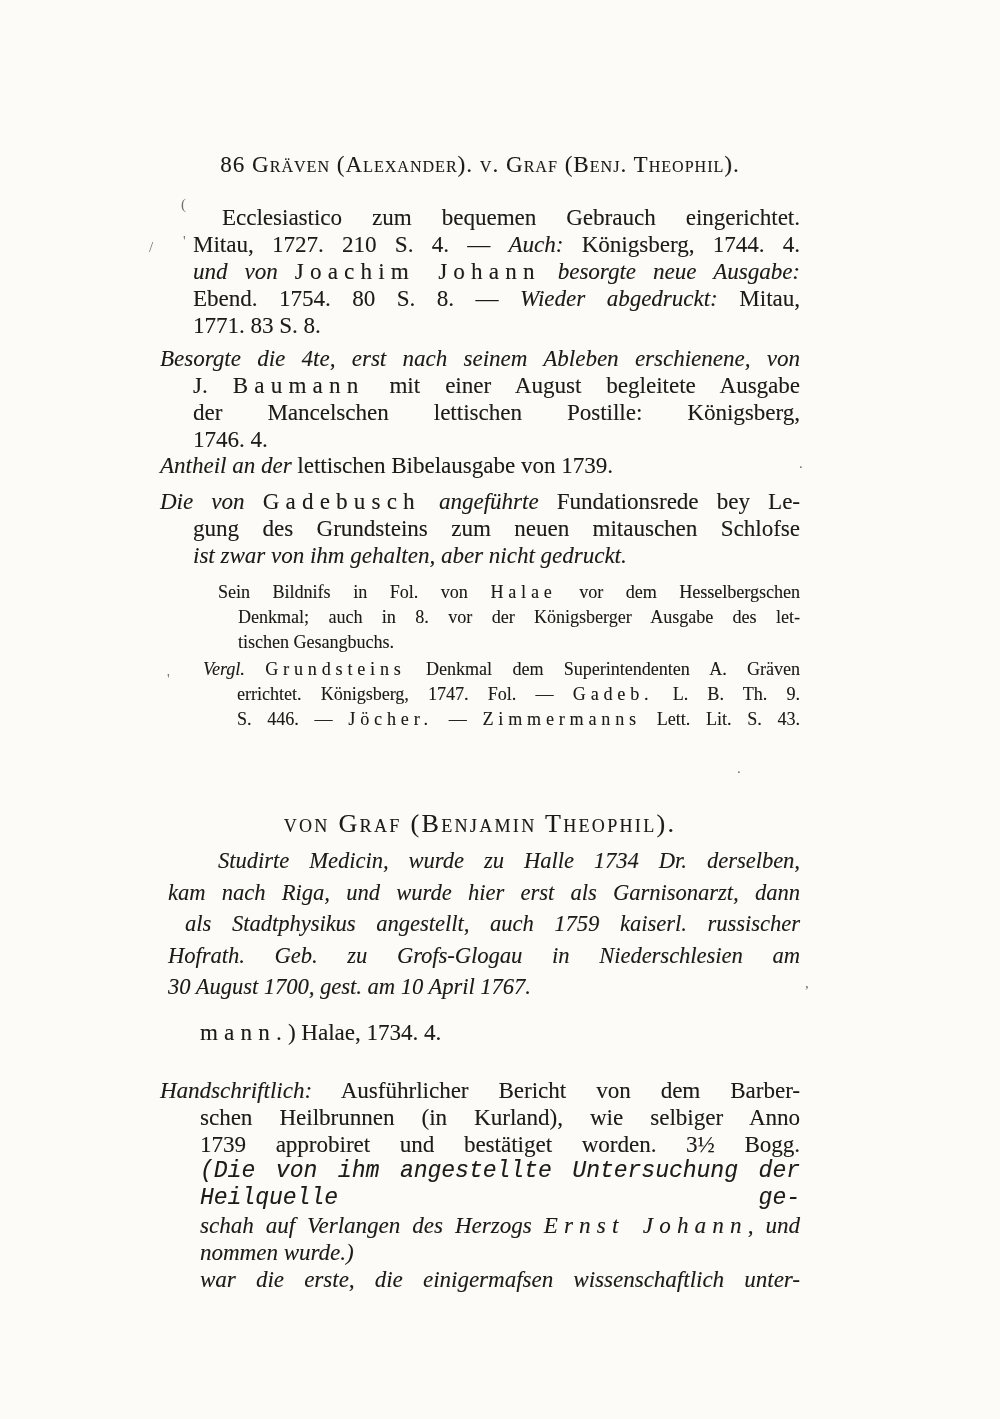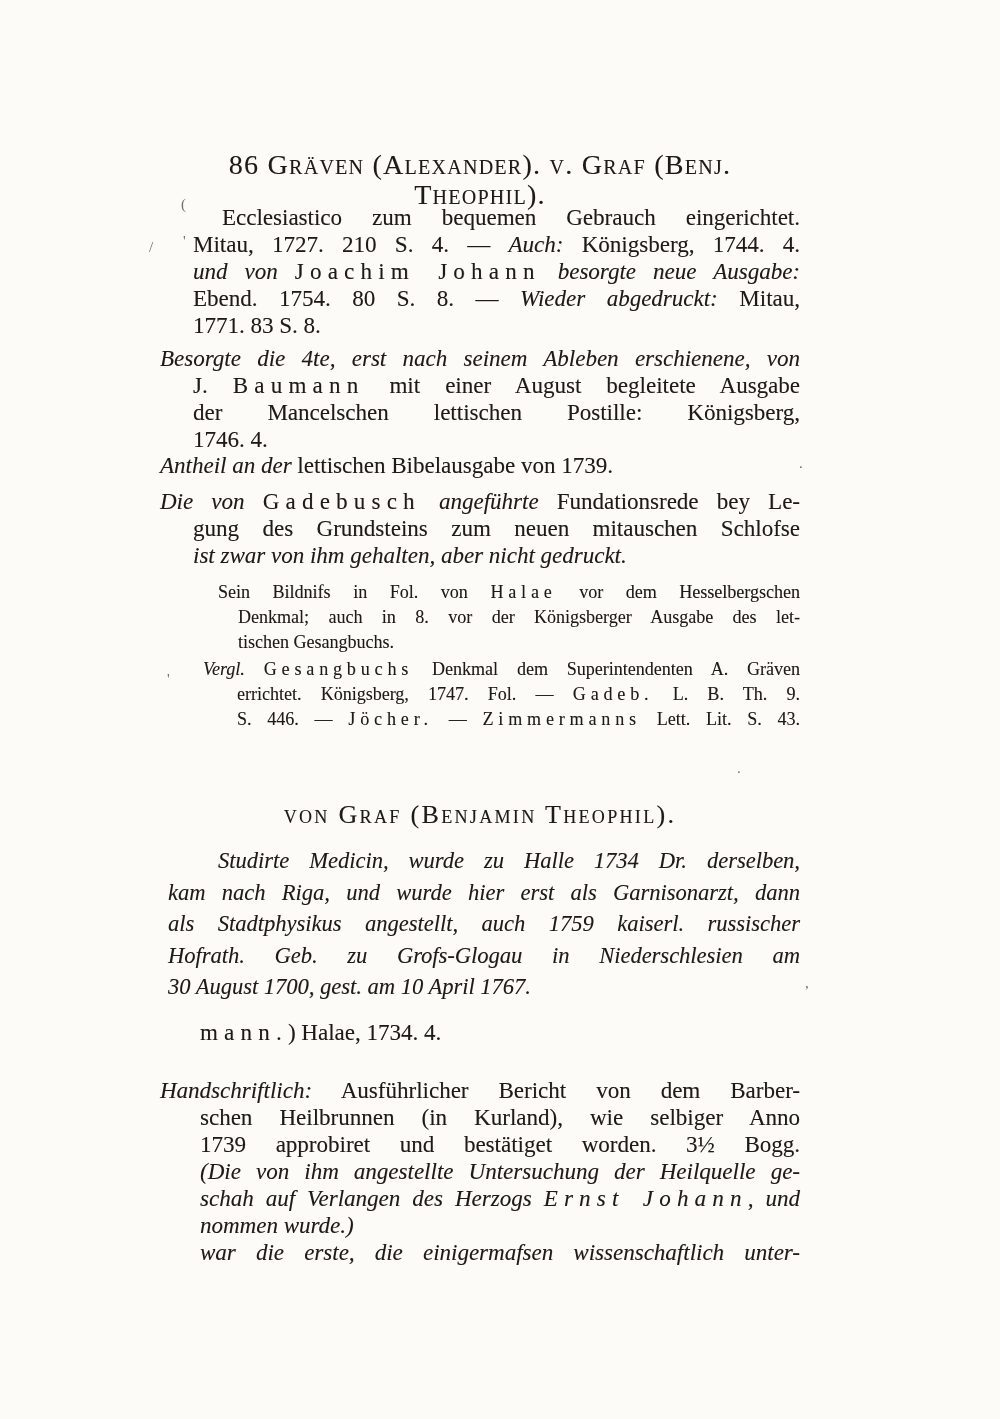--- a/index.html
+++ b/index.html
@@ -10,21 +10,21 @@
     background:#fcfbf8;
     font-family:"Liberation Serif","DejaVu Serif",serif;
     color:#1e1b17;
     overflow:hidden;
     text-shadow:0.3px 0.3px 0.6px rgba(45,38,30,0.35);
   }
   .col{position:absolute;left:160px;width:640px;}
   .main{font-size:23px;line-height:27px;}
   .small{font-size:18px;line-height:25px;}
   .bio{font-size:22.5px;line-height:31.5px;font-style:italic;}
-  .runhead{font-size:28px;line-height:30px;text-align:center;letter-spacing:0.045em;}
+  .runhead{font-size:23px;line-height:30px;text-align:center;letter-spacing:0.045em;}
   .heading{font-size:26px;line-height:34px;text-align:center;letter-spacing:0.09em;}
   .runhead .line,.heading .line{text-align:center;}
   .line{min-height:1em;}
   .line.just{text-align:justify;text-align-last:justify;}
   .it{font-style:italic;}
   .sp{letter-spacing:0.27em;}
   .sc{font-variant:small-caps;}
   .runhead .sc,.heading .sc{font-variant:small-caps;}
   .artifact{
     position:absolute;
@@ -68,46 +68,46 @@
       <div class="line" style="padding-left: 33px;"><span class="it">ist zwar von ihm gehalten, aber nicht gedruckt.</span></div>
     </div>
 
   <div class="col small" style="top:580px">
       <div class="line just" style="padding-left: 58px;"><span>Sein Bildnifs in Fol. von </span><span class="sp">Halae</span><span> vor dem Hesselbergschen</span></div>
       <div class="line just" style="padding-left: 78px;"><span>Denkmal; auch in 8. vor der Königsberger Ausgabe des let-</span></div>
       <div class="line" style="padding-left: 78px;"><span>tischen Gesangbuchs.</span></div>
     </div>
 
   <div class="col small" style="top:657px">
-      <div class="line just" style="padding-left: 43px;"><span class="it">Vergl. </span><span class="sp">Gesangbuchs</span><span> Denkmal dem Superintendenten A. Gräven</span></div>
+      <div class="line just" style="padding-left: 43px;"><span class="it">Vergl. </span><span class="sp">Grundsteins</span><span> Denkmal dem Superintendenten A. Gräven</span></div>
       <div class="line just" style="padding-left: 77px;"><span>errichtet. Königsberg, 1747. Fol. — </span><span class="sp">Gadeb.</span><span> L. B. Th. 9.</span></div>
       <div class="line just" style="padding-left: 77px;"><span>S. 446. — </span><span class="sp">Jöcher.</span><span> — </span><span class="sp">Zimmermanns</span><span> Lett. Lit. S. 43.</span></div>
     </div>
 
   <div class="col heading" style="top:798px">
-      <div class="line" style="padding-left: 0px;"><span class="sc">von Graf (Benjamin Theophil).</span></div>
+      <div class="line" style="padding-left: 0px; margin-top: 9px;"><span class="sc">von Graf (Benjamin Theophil).</span></div>
     </div>
 
   <div class="col bio" style="top:845px">
       <div class="line just" style="padding-left: 58px;"><span>Studirte Medicin, wurde zu Halle 1734 Dr. derselben,</span></div>
       <div class="line just" style="padding-left: 8px;"><span>kam nach Riga, und wurde hier erst als Garnisonarzt, dann</span></div>
-      <div class="line just" style="padding-left: 8px;"><span>als Stadtphysikus angestellt, auch 1759 kaiserl. russischer</span></div>
+      <div class="line just" style="padding-left: 8px; margin-left: 17px;"><span>als Stadtphysikus angestellt, auch 1759 kaiserl. russischer</span></div>
       <div class="line just" style="padding-left: 8px;"><span>Hofrath.  Geb. zu Grofs-Glogau in Niederschlesien am</span></div>
       <div class="line" style="padding-left: 8px;"><span>30 August 1700, gest. am 10 April 1767.</span></div>
     </div>
 
   <div class="col main" style="top:1019px">
       <div class="line" style="padding-left: 40px;"><span class="sp">mann.</span><span>) Halae, 1734.  4.</span></div>
     </div>
 
   <div class="col main" style="top:1077px">
       <div class="line just" style="padding-left: 0px;"><span class="it">Handschriftlich:</span><span> Ausführlicher Bericht von dem Barber-</span></div>
       <div class="line just" style="padding-left: 40px;"><span>schen Heilbrunnen (in Kurland), wie selbiger Anno</span></div>
       <div class="line just" style="padding-left: 40px;"><span>1739 approbiret und bestätiget worden.  3½ Bogg.</span></div>
-      <div class="line just" style="padding-left: 40px;"><span class="it">(Die von ihm angestellte Untersuchung der Heilquelle ge-</span></div>
+      <div class="line just" style="padding-left: 40px; font-family: Liberation Mono, monospace;"><span class="it">(Die von ihm angestellte Untersuchung der Heilquelle ge-</span></div>
       <div class="line just" style="padding-left: 40px;"><span class="it">schah auf Verlangen des Herzogs </span><span class="it sp">Ernst Johann</span><span class="it">, und</span></div>
       <div class="line" style="padding-left: 40px;"><span class="it">nommen wurde.)</span></div>
       <div class="line just" style="padding-left: 40px;"><span class="it">war die erste, die einigermafsen wissenschaftlich unter-</span></div>
     </div>
 
   <div></div>
 
 <span class="artifact" style="left: 181px; top: 196px;">(</span>
     <span class="artifact" style="left: 183px; top: 233px;">'</span>
     <span class="artifact" style="left: 149px; top: 239px;">/</span>

